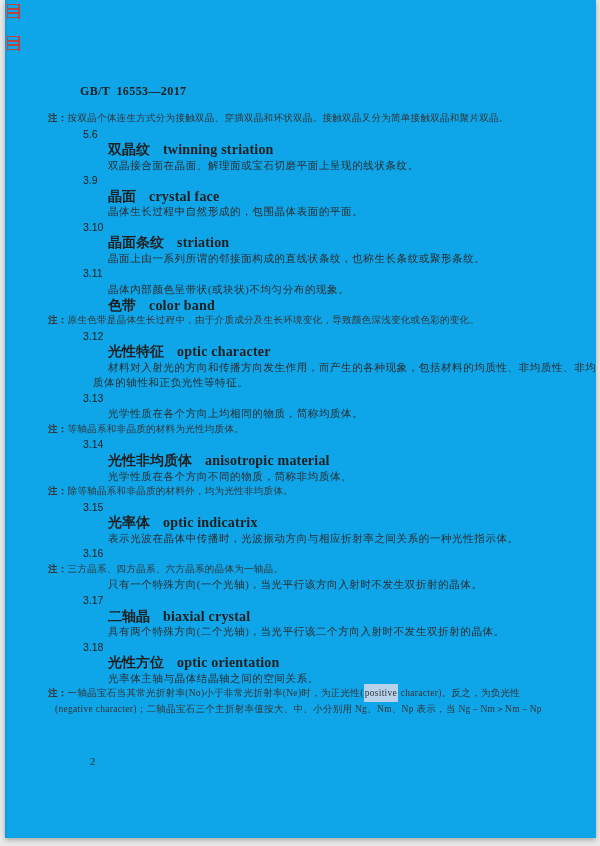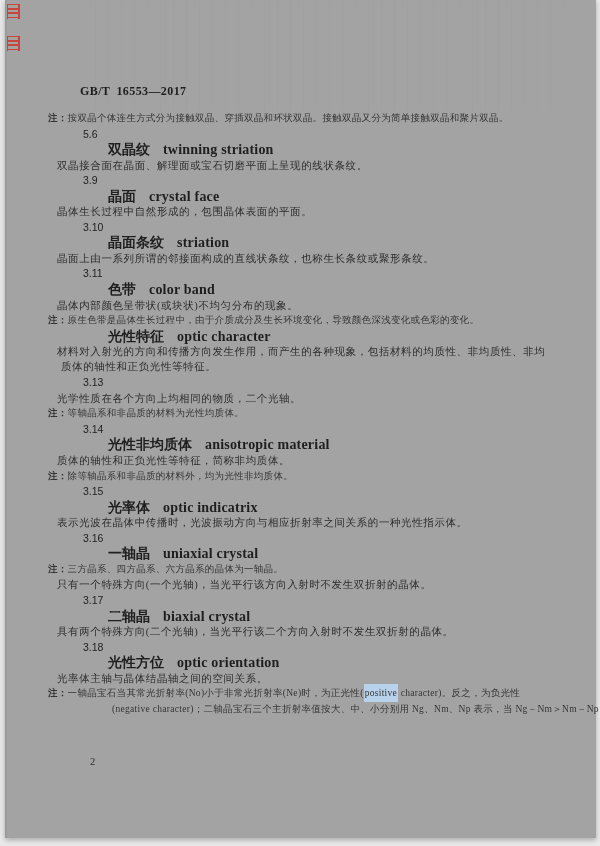--- a/index.html
+++ b/index.html
@@ -3,21 +3,21 @@
 <meta charset="utf-8">
 <style>
   html,body{margin:0;padding:0;}
   body{
     width:600px;height:846px;position:relative;overflow:hidden;
     background:#e9e9e9;
     font-family:"Liberation Serif","DejaVu Serif",serif;
   }
   .sheet{
     position:absolute;left:5px;top:0;right:4px;bottom:8px;
-    background:#a3a3a3;
+    background:#0ea5e9;
     box-shadow:0 2px 5px rgba(0,0,0,0.28), inset 2px 0 3px -2px rgba(0,0,0,0.18);
   }
   .streaks{
     position:absolute;top:0;left:90px;right:30px;height:110px;
     background:repeating-linear-gradient(90deg, rgba(110,110,110,0.05) 0 1px, transparent 1px 13px);
     pointer-events:none;
   }
   .stamp{
     position:absolute;width:13px;height:15px;opacity:0.9;
     background:
@@ -32,24 +32,24 @@
     letter-spacing:0.4px;word-spacing:3px;white-space:nowrap;
   }
   .content{
     position:absolute;left:0;top:111px;right:0;
     color:#2d2d2d;
   }
   .line{height:15.55px;line-height:15.55px;white-space:nowrap;}
   .l-num{margin-left:78px;font-size:10.5px;font-family:"Liberation Sans","DejaVu Sans",sans-serif;color:#222;}
   .l-term{margin-left:103px;font-size:14px;font-weight:bold;color:#1f1f1f;}
   .l-term .en{margin-left:13px;letter-spacing:0.2px;}
-  .l-def{margin-left:52px;font-size:10.5px;letter-spacing:0.6px;}
-  .l-def.l-cont{margin-left:56px;font-family:Liberation Mono, monospace;}
+  .l-def{margin-left:103px;font-size:10.5px;letter-spacing:0.6px;}
+  .l-def.l-cont{margin-left:88px;}
   .l-note{margin-left:43px;font-size:9.5px;color:#353535;letter-spacing:0.3px;}
-  .l-note.l-cont{margin-left:107px;}
+  .l-note.l-cont{margin-left:50px;}
   .l-note b{font-weight:bold;}
   .hl{padding:4px 1px;}
   .page-num{
     position:absolute;left:85px;top:756px;
     font-size:10.5px;color:#2d2d2d;
   }
 </style>
 </head>
 <body>
 
@@ -63,38 +63,38 @@
       <div class="line l-num">5.6</div>
       <div class="line l-term"><span>双晶纹</span><span class="en">twinning striation</span></div>
       <div class="line l-def">双晶接合面在晶面、解理面或宝石切磨平面上呈现的线状条纹。</div>
       <div class="line l-num">3.9</div>
       <div class="line l-term"><span>晶面</span><span class="en">crystal face</span></div>
       <div class="line l-def">晶体生长过程中自然形成的，包围晶体表面的平面。</div>
       <div class="line l-num">3.10</div>
       <div class="line l-term"><span>晶面条纹</span><span class="en">striation</span></div>
       <div class="line l-def">晶面上由一系列所谓的邻接面构成的直线状条纹，也称生长条纹或聚形条纹。</div>
       <div class="line l-num">3.11</div>
+      <div class="line l-def">晶体内部颜色呈带状(或块状)不均匀分布的现象。</div>
       <div class="line l-term"><span>色带</span><span class="en">color band</span></div>
-      <div class="line l-def">晶体内部颜色呈带状(或块状)不均匀分布的现象。</div>
       <div class="line l-note"><b>注：</b><span>原生色带是晶体生长过程中，由于介质成分及生长环境变化，导致颜色深浅变化或色彩的变化。</span></div>
+      <div class="line l-num">3.12</div>
       <div class="line l-term"><span>光性特征</span><span class="en">optic character</span></div>
       <div class="line l-def">材料对入射光的方向和传播方向发生作用，而产生的各种现象，包括材料的均质性、非均质性、非均</div>
       <div class="line l-def l-cont">质体的轴性和正负光性等特征。</div>
       <div class="line l-num">3.13</div>
-      <div class="line l-def">光学性质在各个方向上均相同的物质，二个光轴。</div>
+      <div class="line l-def">光学性质在各个方向上均相同的物质，简称均质体。</div>
       <div class="line l-note"><b>注：</b><span>等轴晶系和非晶质的材料为光性均质体。</span></div>
       <div class="line l-num">3.14</div>
       <div class="line l-term"><span>光性非均质体</span><span class="en">anisotropic material</span></div>
-      <div class="line l-def">质体的轴性和正负光性等特征，简称非均质体。</div>
+      <div class="line l-def">光学性质在各个方向不同的物质，简称非均质体。</div>
       <div class="line l-note"><b>注：</b><span>除等轴晶系和非晶质的材料外，均为光性非均质体。</span></div>
       <div class="line l-num">3.15</div>
       <div class="line l-term"><span>光率体</span><span class="en">optic indicatrix</span></div>
       <div class="line l-def">表示光波在晶体中传播时，光波振动方向与相应折射率之间关系的一种光性指示体。</div>
       <div class="line l-num">3.16</div>
-      <div class="line l-term"><span>一轴晶</span><span class="en">uniaxial crystal</span></div>
       <div class="line l-note"><b>注：</b><span>三方晶系、四方晶系、六方晶系的晶体为一轴晶。</span></div>
       <div class="line l-def">只有一个特殊方向(一个光轴)，当光平行该方向入射时不发生双折射的晶体。</div>
       <div class="line l-num">3.17</div>
       <div class="line l-term"><span>二轴晶</span><span class="en">biaxial crystal</span></div>
       <div class="line l-def">具有两个特殊方向(二个光轴)，当光平行该二个方向入射时不发生双折射的晶体。</div>
       <div class="line l-num">3.18</div>
       <div class="line l-term"><span>光性方位</span><span class="en">optic orientation</span></div>
       <div class="line l-def">光率体主轴与晶体结晶轴之间的空间关系。</div>
       <div class="line l-note"><b>注：</b><span>一轴晶宝石当其常光折射率(No)小于非常光折射率(Ne)时，为正光性(</span><span class="hl" style="background: rgb(185, 210, 236);">positive</span><span> character)。反之，为负光性</span></div>
       <div class="line l-note l-cont"><span>(negative character)；二轴晶宝石三个主折射率值按大、中、小分别用 Ng、Nm、Np 表示，当 Ng－Nm＞Nm－Np</span></div>

